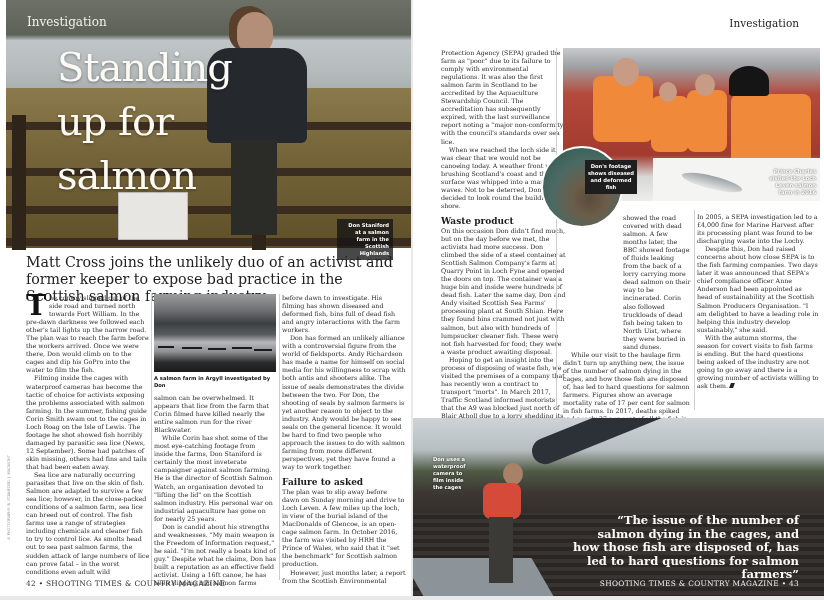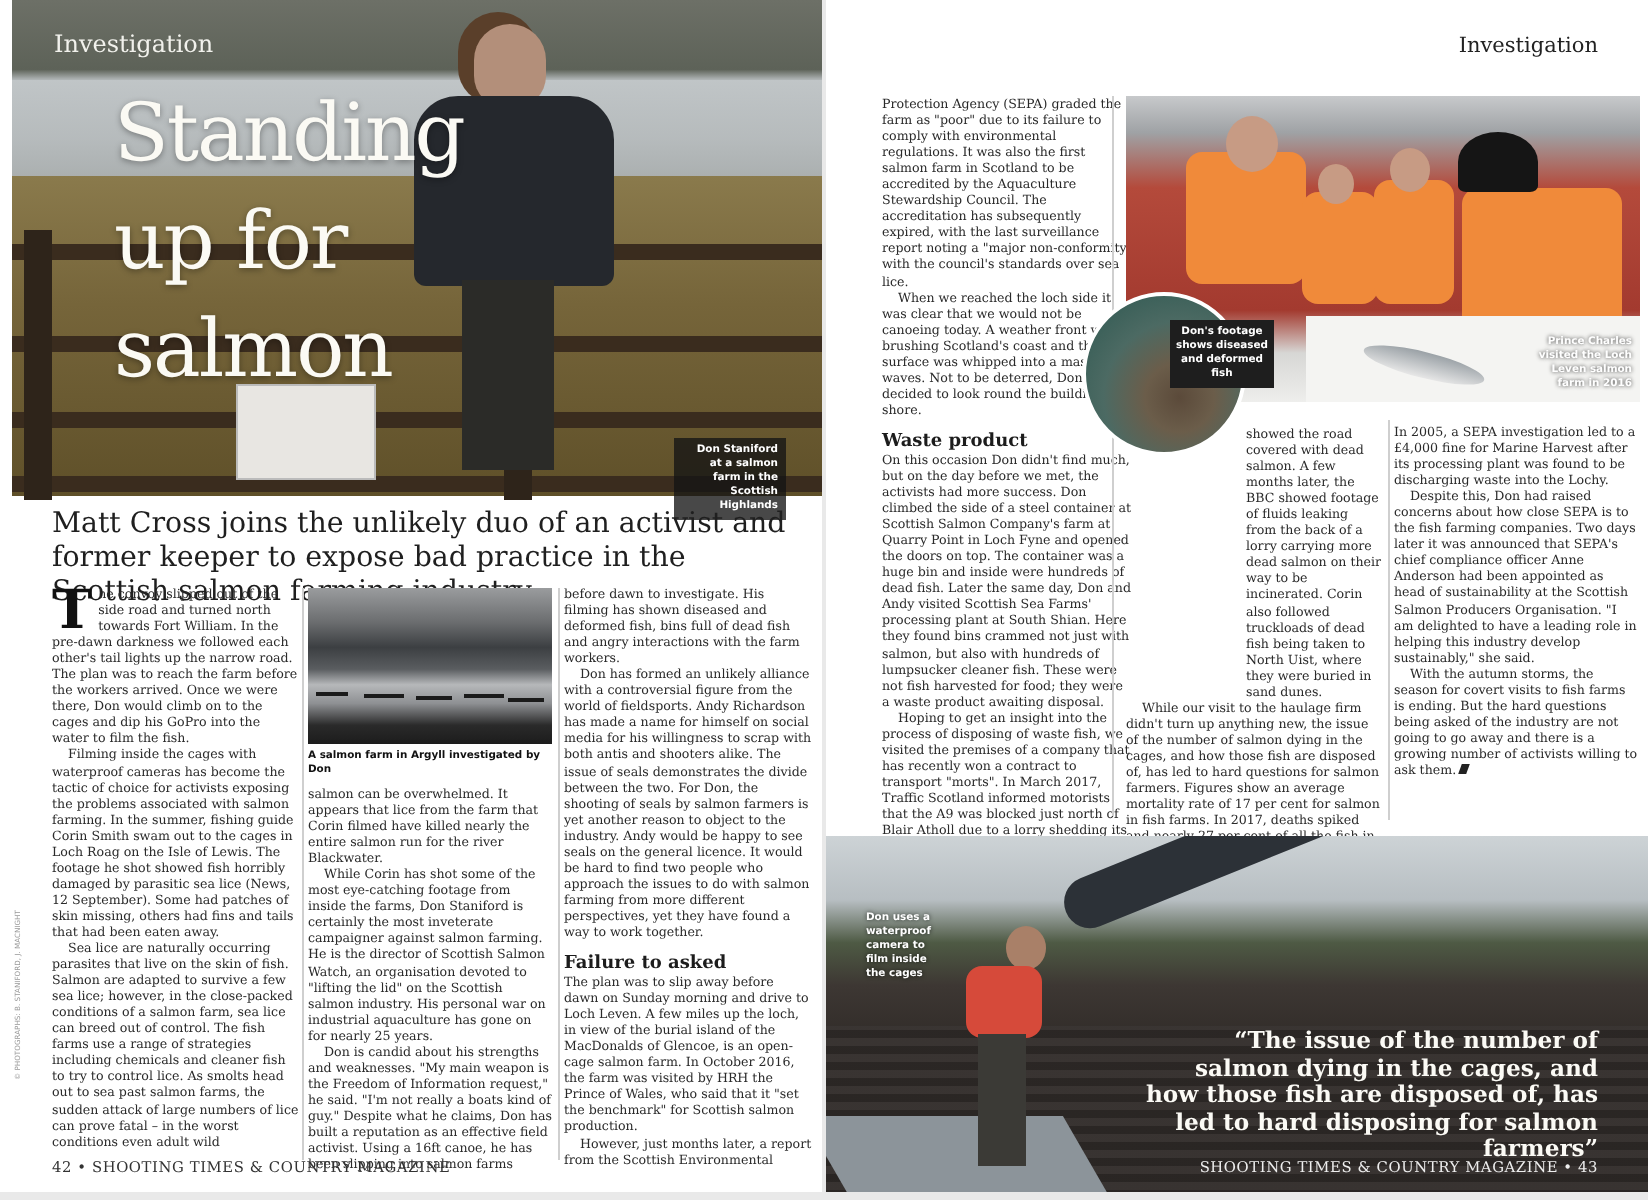--- a/index.html
+++ b/index.html
@@ -218,15 +218,15 @@
     <div class="pipe"></div>
     <div class="net"></div>
     <div class="walkway"></div>
     <div class="man">
       <div class="head"></div>
       <div class="torso"></div>
       <div class="legs"></div>
     </div>
   </div>
   <div class="don-caption">Don uses a waterproof camera to film inside the cages</div>
-  <div class="pullquote">“The issue of the number of salmon dying in the cages, and how those fish are disposed of, has led to hard disposing for salmon farmers”</div>
+  <div class="pullquote">“The issue of the number of salmon dying in the cages, and how those fish are disposed of, has led to hard questions for salmon farmers”</div>
   <div class="folio folio-right">SHOOTING TIMES &amp; COUNTRY MAGAZINE • 43</div>
 </div>
 
 </body></html>

